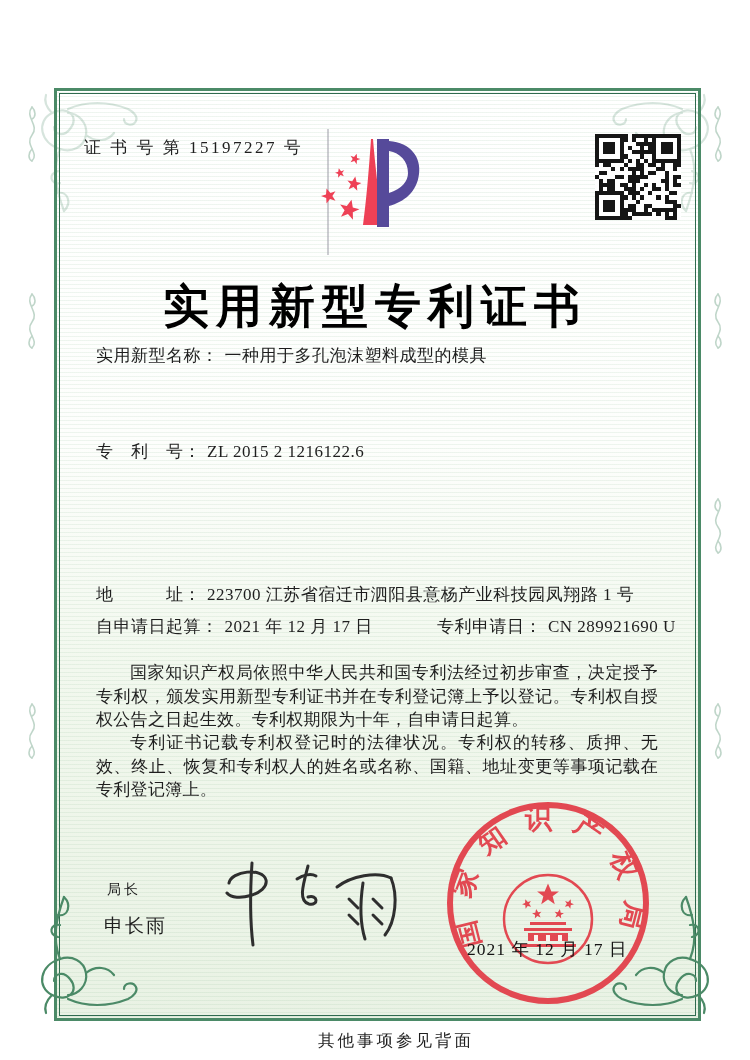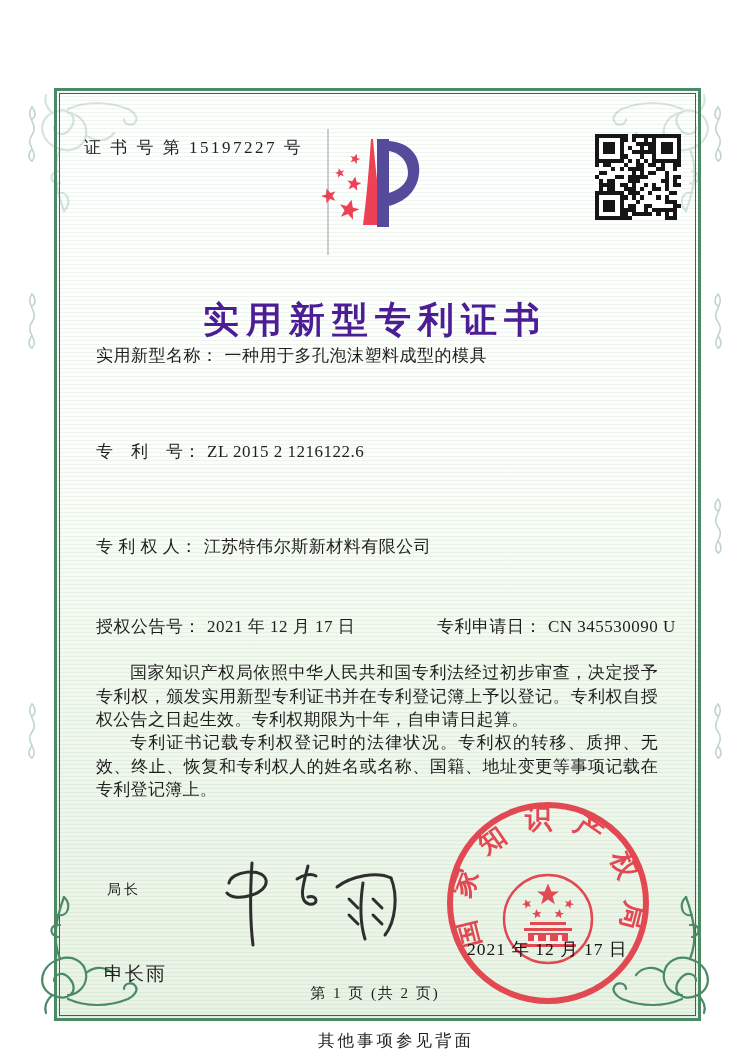--- a/index.html
+++ b/index.html
@@ -23,33 +23,33 @@
   .frame-inner{
     position:absolute;left:2px;top:2px;right:2px;bottom:2px;
     border:1px solid #2f6b4f;
   }
   .orn{position:absolute;left:0;top:0;z-index:2;pointer-events:none;}
   .content{position:absolute;inset:0;z-index:3;}
   .cert-no{position:absolute;left:84px;top:119px;font-size:17px;letter-spacing:2.5px;}
   .logo{position:absolute;left:315px;top:112px;width:120px;height:128px;}
   .qr{position:absolute;left:595px;top:117px;width:86px;height:86px;}
   .title{
-    position:absolute;left:0;right:0;top:255px;text-align:center;
-    font-size:36px;font-weight:600;letter-spacing:7px;color:#4c1d95;
+    position:absolute;left:0;right:0;top:228px;text-align:center;
+    font-size:46px;font-weight:600;letter-spacing:7px;color:#000000;
   }
   .row{position:absolute;left:96px;width:560px;font-size:17px;white-space:nowrap;}
   .row .lbl{letter-spacing:.5px;}
   .row .val{margin-left:6px;letter-spacing:.5px;}
   .grant-col2{position:absolute;left:341px;top:0;}
   .para{
     position:absolute;left:96px;width:562px;font-size:17px;line-height:23.5px;
     text-align:justify;text-indent:2em;letter-spacing:.3px;
   }
   .sig-title{position:absolute;left:107px;top:864px;font-size:14px;letter-spacing:3px;}
-  .sig-name{position:absolute;left:104px;top:944px;font-size:19px;letter-spacing:2px;}
+  .sig-name{position:absolute;left:104px;top:896px;font-size:19px;letter-spacing:2px;}
   .sig-svg{position:absolute;left:205px;top:836px;}
   .seal{position:absolute;left:442px;top:780px;z-index:4;opacity:.92;}
   .seal-date{position:absolute;left:467px;top:920px;z-index:5;font-size:17.5px;letter-spacing:1px;color:#141414;}
   .page-info{position:absolute;left:0;right:0;top:967px;text-align:center;font-size:15px;letter-spacing:2px;}
   .back-note{position:absolute;left:0;right:0;top:1013px;text-align:center;font-size:16.5px;letter-spacing:3px;padding-left:42px;}
 </style>
 </head>
 <body>
 
 <div class="page">
@@ -274,27 +274,27 @@
     </div>
 
     <h1 class="title">实用新型专利证书</h1>
 
     <div class="row" style="top:327px">
       <span class="lbl">实用新型名称：</span><span class="val">一种用于多孔泡沫塑料成型的模具</span>
     </div>
     <div class="row" style="top:423px">
       <span class="lbl">专　利　号：</span><span class="val">ZL 2015 2 1216122.6</span>
     </div>
-    <div class="row" style="top:518px">
-      <span class="lbl">专 利 权 人：</span><span class="val">江苏特伟尔斯新材料有限公司</span>
+    <div class="row" style="top:566px">
+      <span class="lbl">地　　　址：</span><span class="val">223700 江苏省宿迁市泗阳县意杨产业科技园凤翔路 1 号</span>
     </div>
     <div class="row" style="top:598px">
-      <span class="lbl">授权公告号：</span><span class="val">2021 年 12 月 17 日</span>
+      <span class="lbl">自申请日起算：</span><span class="val">2021 年 12 月 17 日</span>
       <span class="grant-col2">
-        <span class="lbl">专利申请日：</span><span class="val">CN 345530090 U</span>
+        <span class="lbl">专利申请日：</span><span class="val">CN 289921690 U</span>
       </span>
     </div>
 
     <p class="para" style="top:697px">专利证书记载专利权登记时的法律状况。专利权的转移、质押、无效、终止、恢复和专利权人的姓名或名称、国籍、地址变更等事项记载在专利登记簿上。</p>
     <p class="para" style="top:627px">国家知识产权局依照中华人民共和国专利法经过初步审查，决定授予专利权，颁发实用新型专利证书并在专利登记簿上予以登记。专利权自授权公告之日起生效。专利权期限为十年，自申请日起算。</p>
 
     <div class="sig-title">局长</div>
     <div class="sig-name">申长雨</div>
 
     <svg class="sig-svg" width="195" height="100" viewBox="0 0 195 100">
@@ -335,17 +335,16 @@
         <g fill="#fdf4f2">
           <rect x="-14" y="16" width="4" height="6"></rect>
           <rect x="-2" y="16" width="4" height="6"></rect>
           <rect x="10" y="16" width="4" height="6"></rect>
         </g>
       </g>
     </svg>
 
     <div class="seal-date">2021 年 12 月 17 日</div>
 
-    <div class="page-info">第 1 页 (共 2 页)</div>
     <div class="back-note">其他事项参见背面</div>
 
   </div>
 </div>
 
 </body></html>

